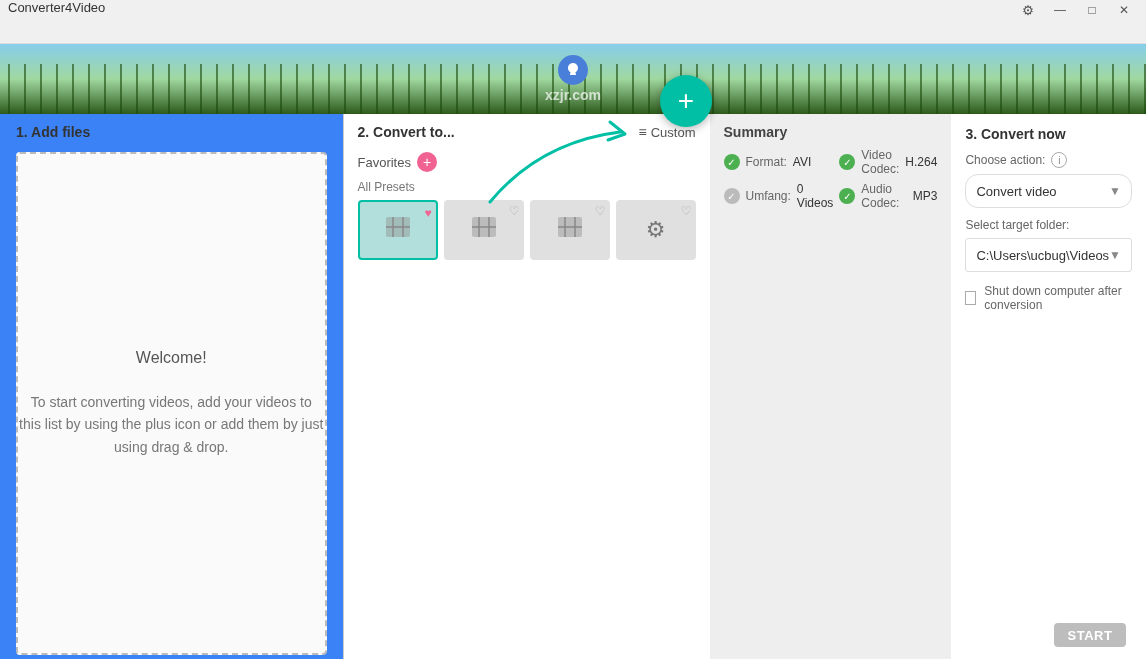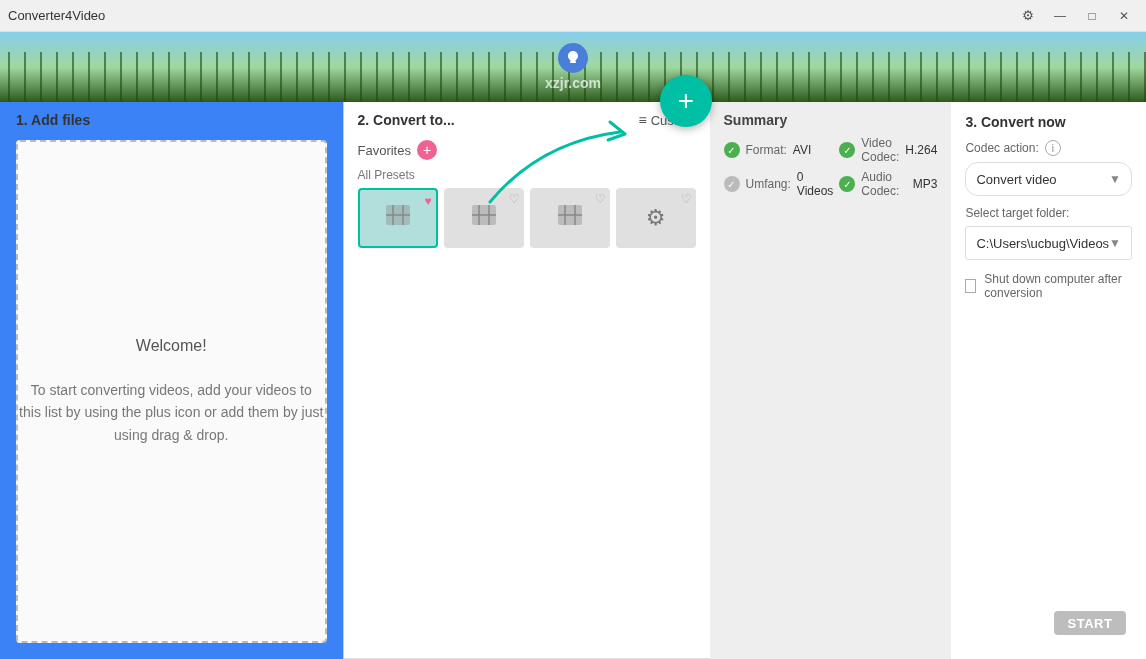--- a/index.html
+++ b/index.html
@@ -7,24 +7,24 @@
       width: 1146px;
       height: 659px;
       font-family: 'Segoe UI', Arial, sans-serif;
       background: #e8f4f4;
       overflow: hidden;
       position: relative;
     }
 
     
     .titlebar {
-      height: 32px;
+      height: 44px;
       background: #f0f0f0;
       display: flex;
-      align-items: center;
+      align-items: flex-start;
       justify-content: space-between;
       padding: 0 8px;
       border-bottom: 1px solid #ddd;
     }
     .titlebar-title {
       font-size: 13px;
       color: #333;
     }
     .titlebar-controls {
       display: flex;
@@ -542,21 +542,21 @@
           <div class="summary-check green">✓</div>
           <span class="summary-label">Audio Codec:</span>
           <span class="summary-value">MP3</span>
         </div>
       </div>
     </div>
 
     <div class="convert-now-section">
       <div class="convert-now-title">3. Convert now</div>
       <div class="choose-action-row">
-        <span class="choose-action-label">Codec action:</span>
+        <span class="choose-action-label">Choose action:</span>
         <div class="info-icon">i</div>
       </div>
       <div class="action-dropdown">
         <span>Convert video</span>
         <span class="dropdown-arrow">▼</span>
       </div>
       <div class="folder-label">Select target folder:</div>
       <div class="folder-dropdown">
         <span>C:\Users\ucbug\Videos</span>
         <span class="dropdown-arrow">▼</span>

